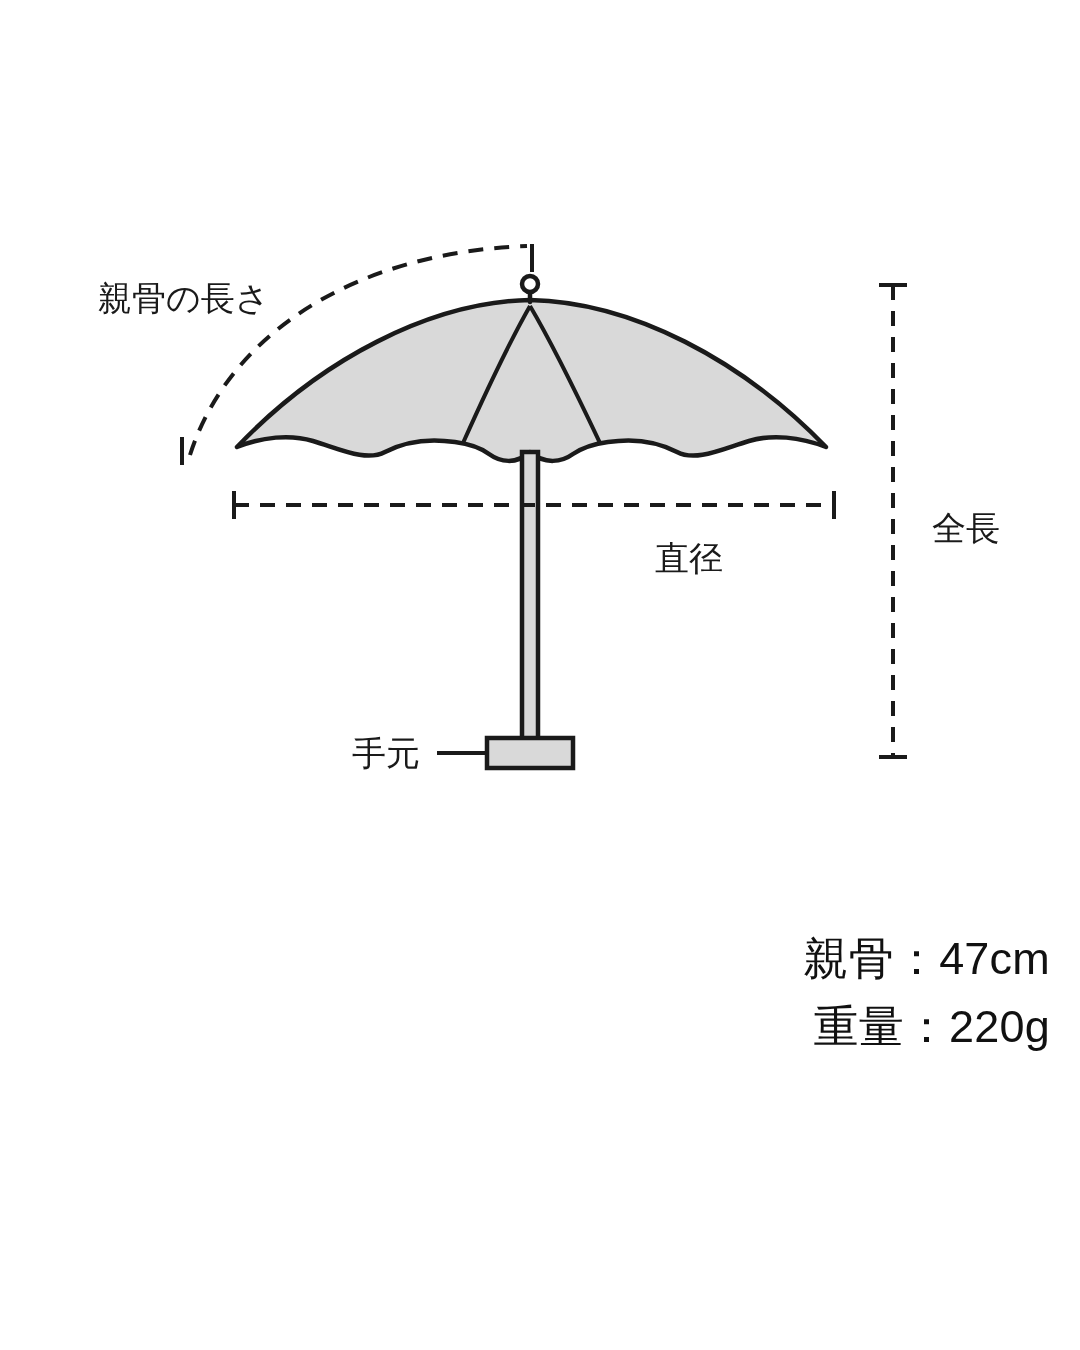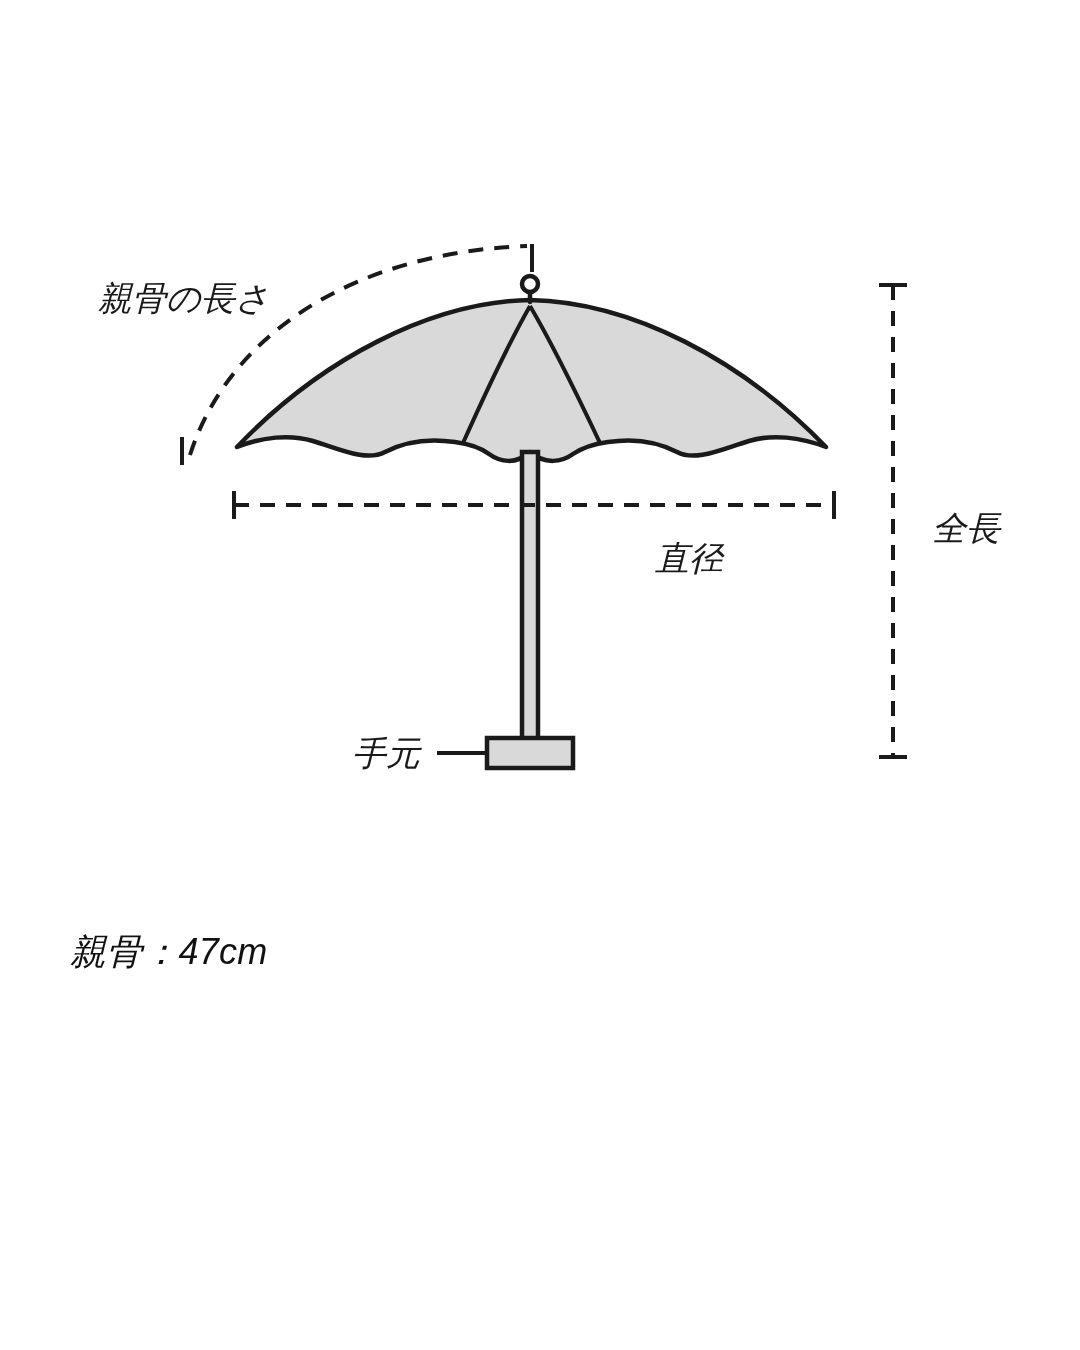--- a/index.html
+++ b/index.html
@@ -12,21 +12,20 @@
     background: #ffffff;
     font-family: "Liberation Sans", sans-serif;
     color: #1a1a1a;
     position: relative;
     overflow: hidden;
   }
   .page {
     position: relative;
     width: 1080px;
     height: 1350px;
-    font-style: italic;
   }
   .diagram-area {
     position: absolute;
     left: 0;
     top: 0;
     width: 1080px;
     height: 900px;
   }
   .diagram-area svg {
     display: block;
@@ -37,25 +36,26 @@
     fill: #1a1a1a;
   }
   .spec-list {
     position: absolute;
     left: 70px;
     top: 925px;
     width: 980px;
   }
   .spec-line {
     font-family: "Liberation Sans", sans-serif;
-    font-size: 36px;
+    font-size: 45px;
     line-height: 1.50;
     color: #111111;
     white-space: nowrap;
     letter-spacing: 0.2px;
+    text-align: right;
   }
 </style>
 </head>
 <body>
 
 <div class="page">
 
   <div class="diagram-area">
     <svg width="1080" height="900" viewBox="0 0 1080 900" xmlns="http://www.w3.org/2000/svg">
 
@@ -116,15 +116,16 @@
 
       <text class="svg-label" x="98" y="310">親骨の長さ</text>
       <text class="svg-label" x="655" y="570">直径</text>
       <text class="svg-label" x="352" y="765">手元</text>
       <text class="svg-label" x="932" y="540">全長</text>
     </svg>
   </div>
 
   <div class="spec-list">
     <div class="spec-line">親骨：47cm</div>
+    <div class="spec-line">重量：220g</div>
   </div>
 
 </div>
 
 </body></html>

